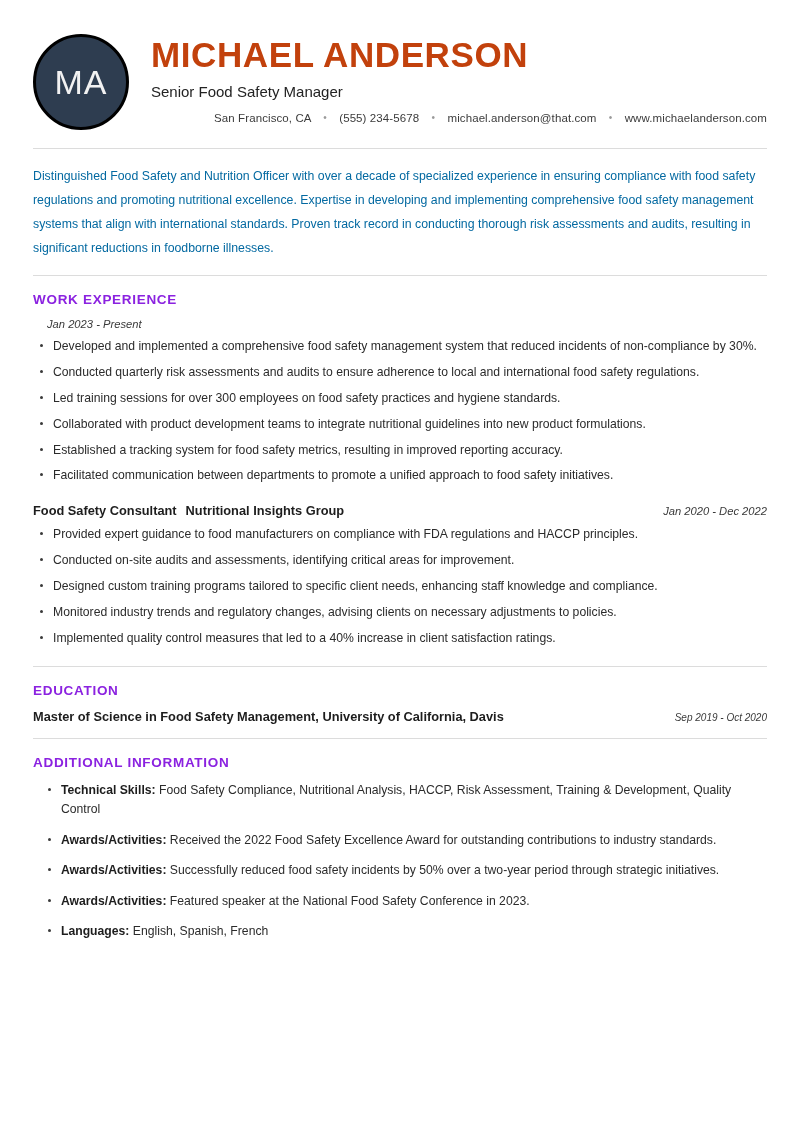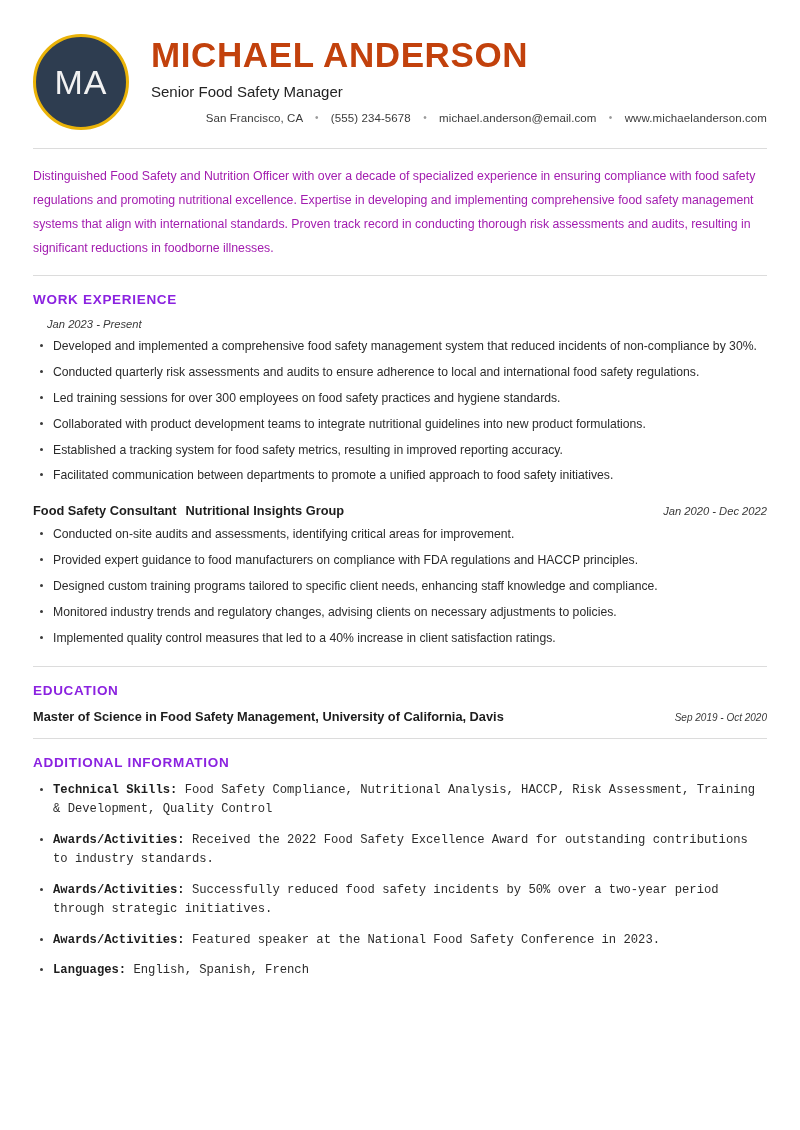--- a/index.html
+++ b/index.html
@@ -33,21 +33,21 @@
     width: 100px;
     height: 100px;
     flex: 0 0 100px;
     margin-top: 4px;
   }
   .avatar {
     width: 96px;
     height: 96px;
     border-radius: 50%;
     background: #2e3d50;
-    border: 3px solid #eab308;
+    border: 3px solid #000000;
     box-sizing: border-box;
     display: flex;
     align-items: center;
     justify-content: center;
     color: #f2f2f2;
     font-size: 34px;
     letter-spacing: 1px;
     font-weight: 400;
   }
   .head-right {
@@ -97,21 +97,21 @@
   .section-title {
     font-size: 13.5px;
     font-weight: bold;
     color: #8b22e0;
     letter-spacing: 0.7px;
     margin: 0 0 11px 0;
   }
   .summary-text {
     font-size: 12.3px;
     line-height: 1.95;
-    color: #a21caf;
+    color: #0369a1;
     margin: 0;
     text-align: left;
   }
 
   
   .job { margin-bottom: 4px; }
   .job + .job { margin-top: 18px; }
   .job-head {
     display: flex;
     align-items: baseline;
@@ -172,23 +172,22 @@
     font-size: 10px;
     font-style: italic;
     color: #3a3a3a;
     white-space: nowrap;
     padding-left: 14px;
   }
 
   
   ul.info {
     list-style: none;
-    margin: 0;
+    margin: 8px;
     padding: 0;
-    font-family: Liberation Mono, monospace;
   }
   ul.info li {
     position: relative;
     padding-left: 20px;
     font-size: 12.2px;
     line-height: 1.6;
     color: #2b2b2b;
     margin-bottom: 11px;
   }
   ul.info li:last-child { margin-bottom: 0; }
@@ -217,21 +216,21 @@
       <div class="avatar">MA</div>
     </div>
     <div class="head-right">
       <h1 class="name">MICHAEL ANDERSON</h1>
       <div class="job-title">Senior Food Safety Manager</div>
       <div class="contact">
         <span>San Francisco, CA</span>
         <span class="sep">•</span>
         <span>(555) 234-5678</span>
         <span class="sep">•</span>
-        <span>michael.anderson@email.com</span>
+        <span>michael.anderson@that.com</span>
         <span class="sep">•</span>
         <span>www.michaelanderson.com</span>
       </div>
     </div>
   </div>
 
   <hr class="rule">
 
   <div class="section">
     <p class="summary-text">Distinguished Food Safety and Nutrition Officer with over a decade of specialized experience in ensuring compliance with food safety regulations and promoting nutritional excellence. Expertise in developing and implementing comprehensive food safety management systems that align with international standards. Proven track record in conducting thorough risk assessments and audits, resulting in significant reductions in foodborne illnesses.</p>
@@ -257,22 +256,22 @@
     </div>
 
     <div class="job">
       <div class="job-head">
         <div class="job-head-left">
           <span>Food Safety Consultant</span><span class="job-company">Nutritional Insights Group</span>
         </div>
         <div class="job-dates">Jan 2020 - Dec 2022</div>
       </div>
       <ul class="bullets">
+        <li>Provided expert guidance to food manufacturers on compliance with FDA regulations and HACCP principles.</li>
         <li>Conducted on-site audits and assessments, identifying critical areas for improvement.</li>
-        <li>Provided expert guidance to food manufacturers on compliance with FDA regulations and HACCP principles.</li>
         <li>Designed custom training programs tailored to specific client needs, enhancing staff knowledge and compliance.</li>
         <li>Monitored industry trends and regulatory changes, advising clients on necessary adjustments to policies.</li>
         <li>Implemented quality control measures that led to a 40% increase in client satisfaction ratings.</li>
       </ul>
     </div>
   </div>
 
   <hr class="rule">
 
   <div class="section">

